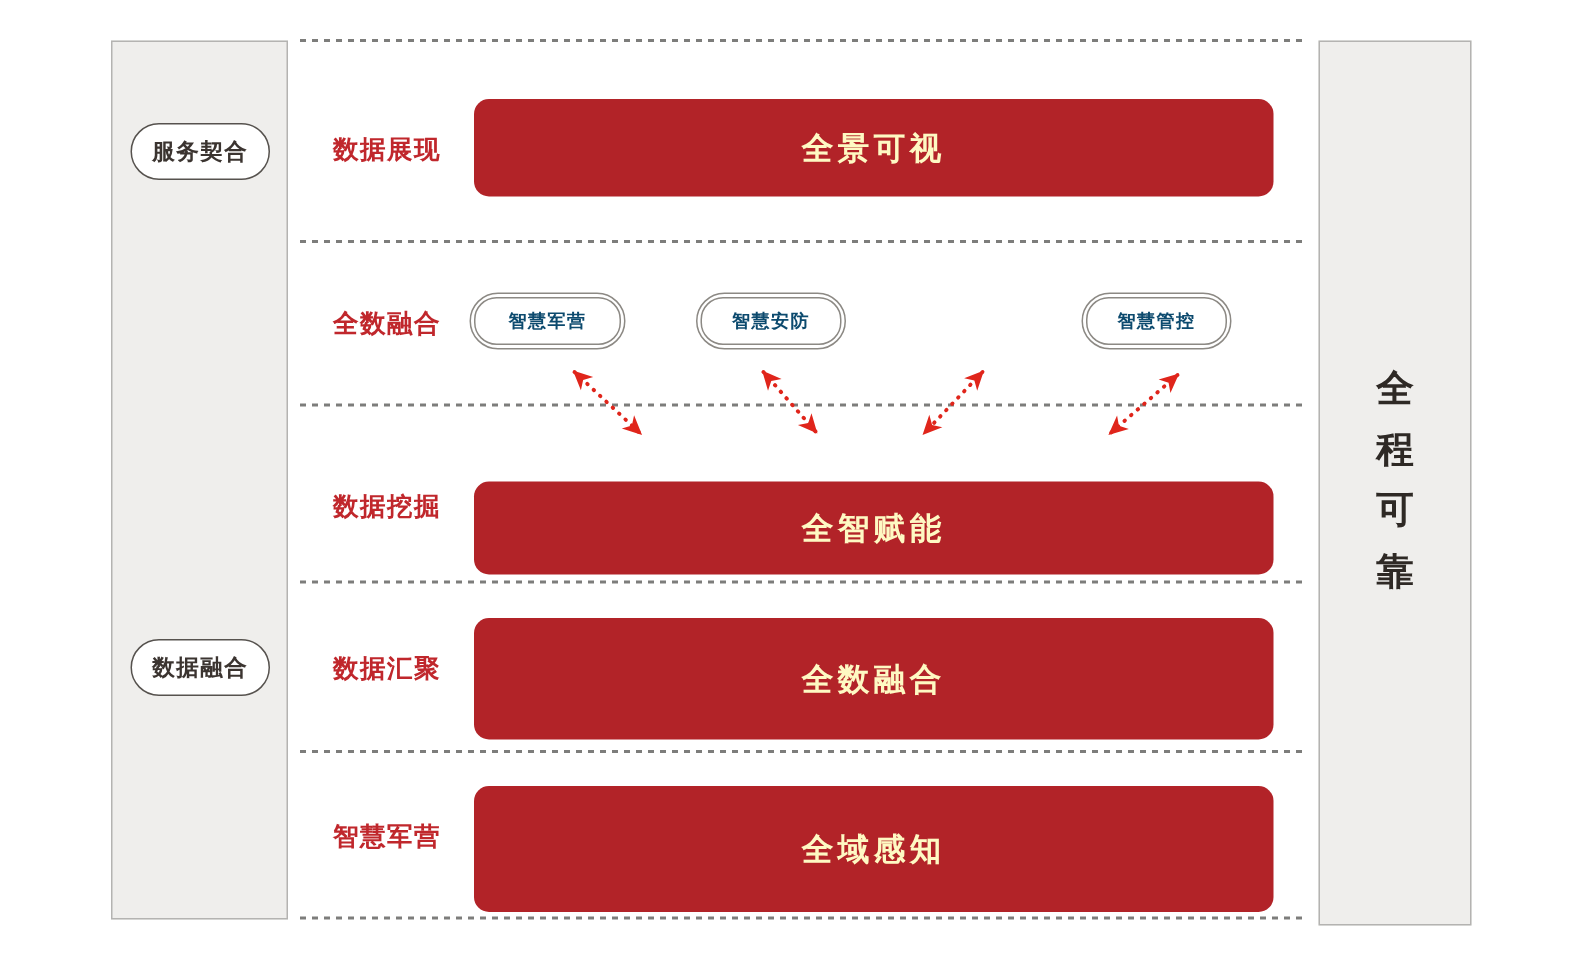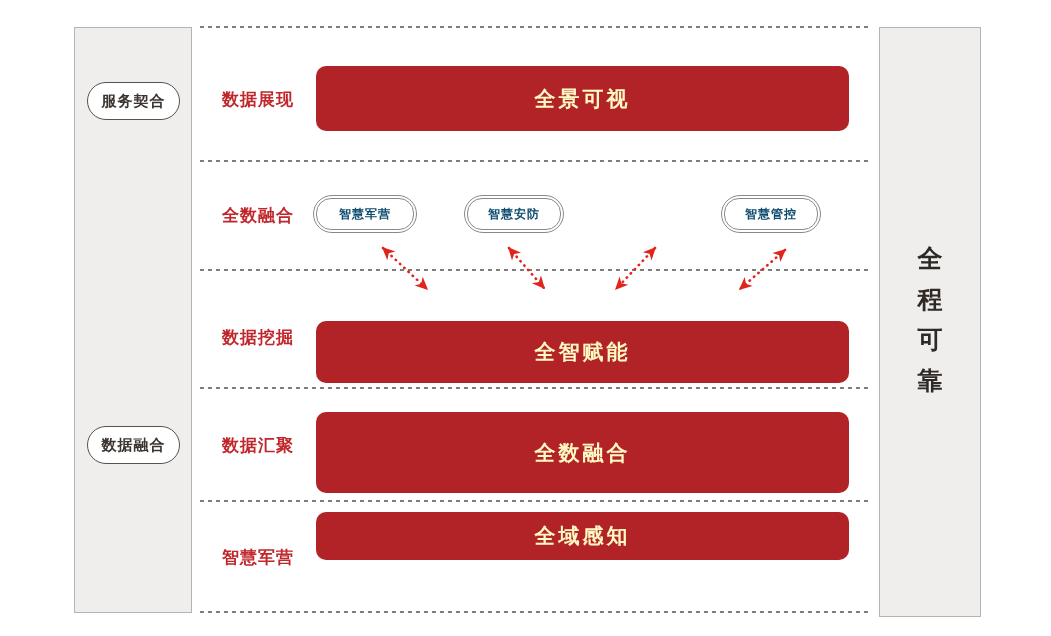--- a/index.html
+++ b/index.html
@@ -142,21 +142,21 @@
 
   <div class="layer-label" style="top:88px">数据展现</div>
   <div class="layer-label" style="top:204px">全数融合</div>
   <div class="layer-label" style="top:326px">数据挖掘</div>
   <div class="layer-label" style="top:434px">数据汇聚</div>
   <div class="layer-label" style="top:546px">智慧军营</div>
 
   <div class="layer-bar" style="top:66px">全景可视</div>
   <div class="layer-bar" style="top:321px; height:62px">全智赋能</div>
   <div class="layer-bar" style="top:412px; height:81px">全数融合</div>
-  <div class="layer-bar" style="top:512px; height:48px">全域感知</div>
+  <div class="layer-bar" style="top:524px; height:84px">全域感知</div>
 
   <div class="app-pill" style="left:313px; width:104px">
     <div class="app-pill-inner">智慧军营</div>
   </div>
   <div class="app-pill" style="left:464px; width:100px">
     <div class="app-pill-inner">智慧安防</div>
   </div>
   <div class="app-pill" style="left:721px; width:100px">
     <div class="app-pill-inner">智慧管控</div>
   </div>

